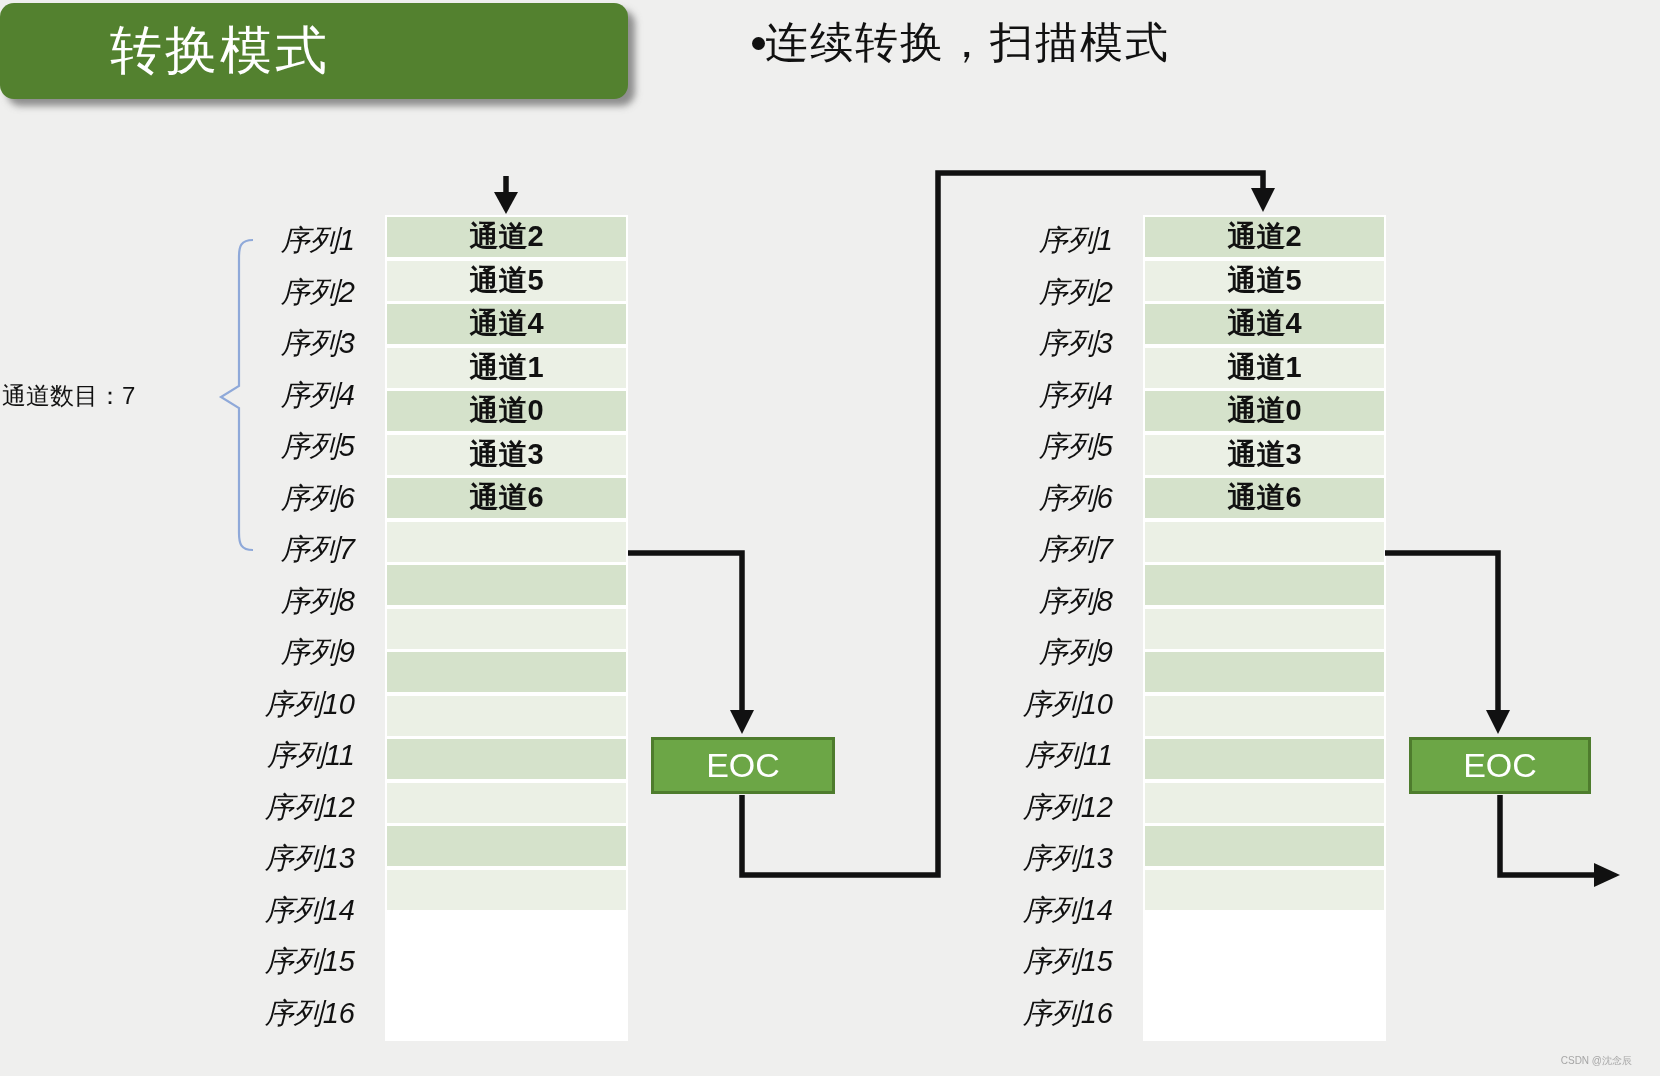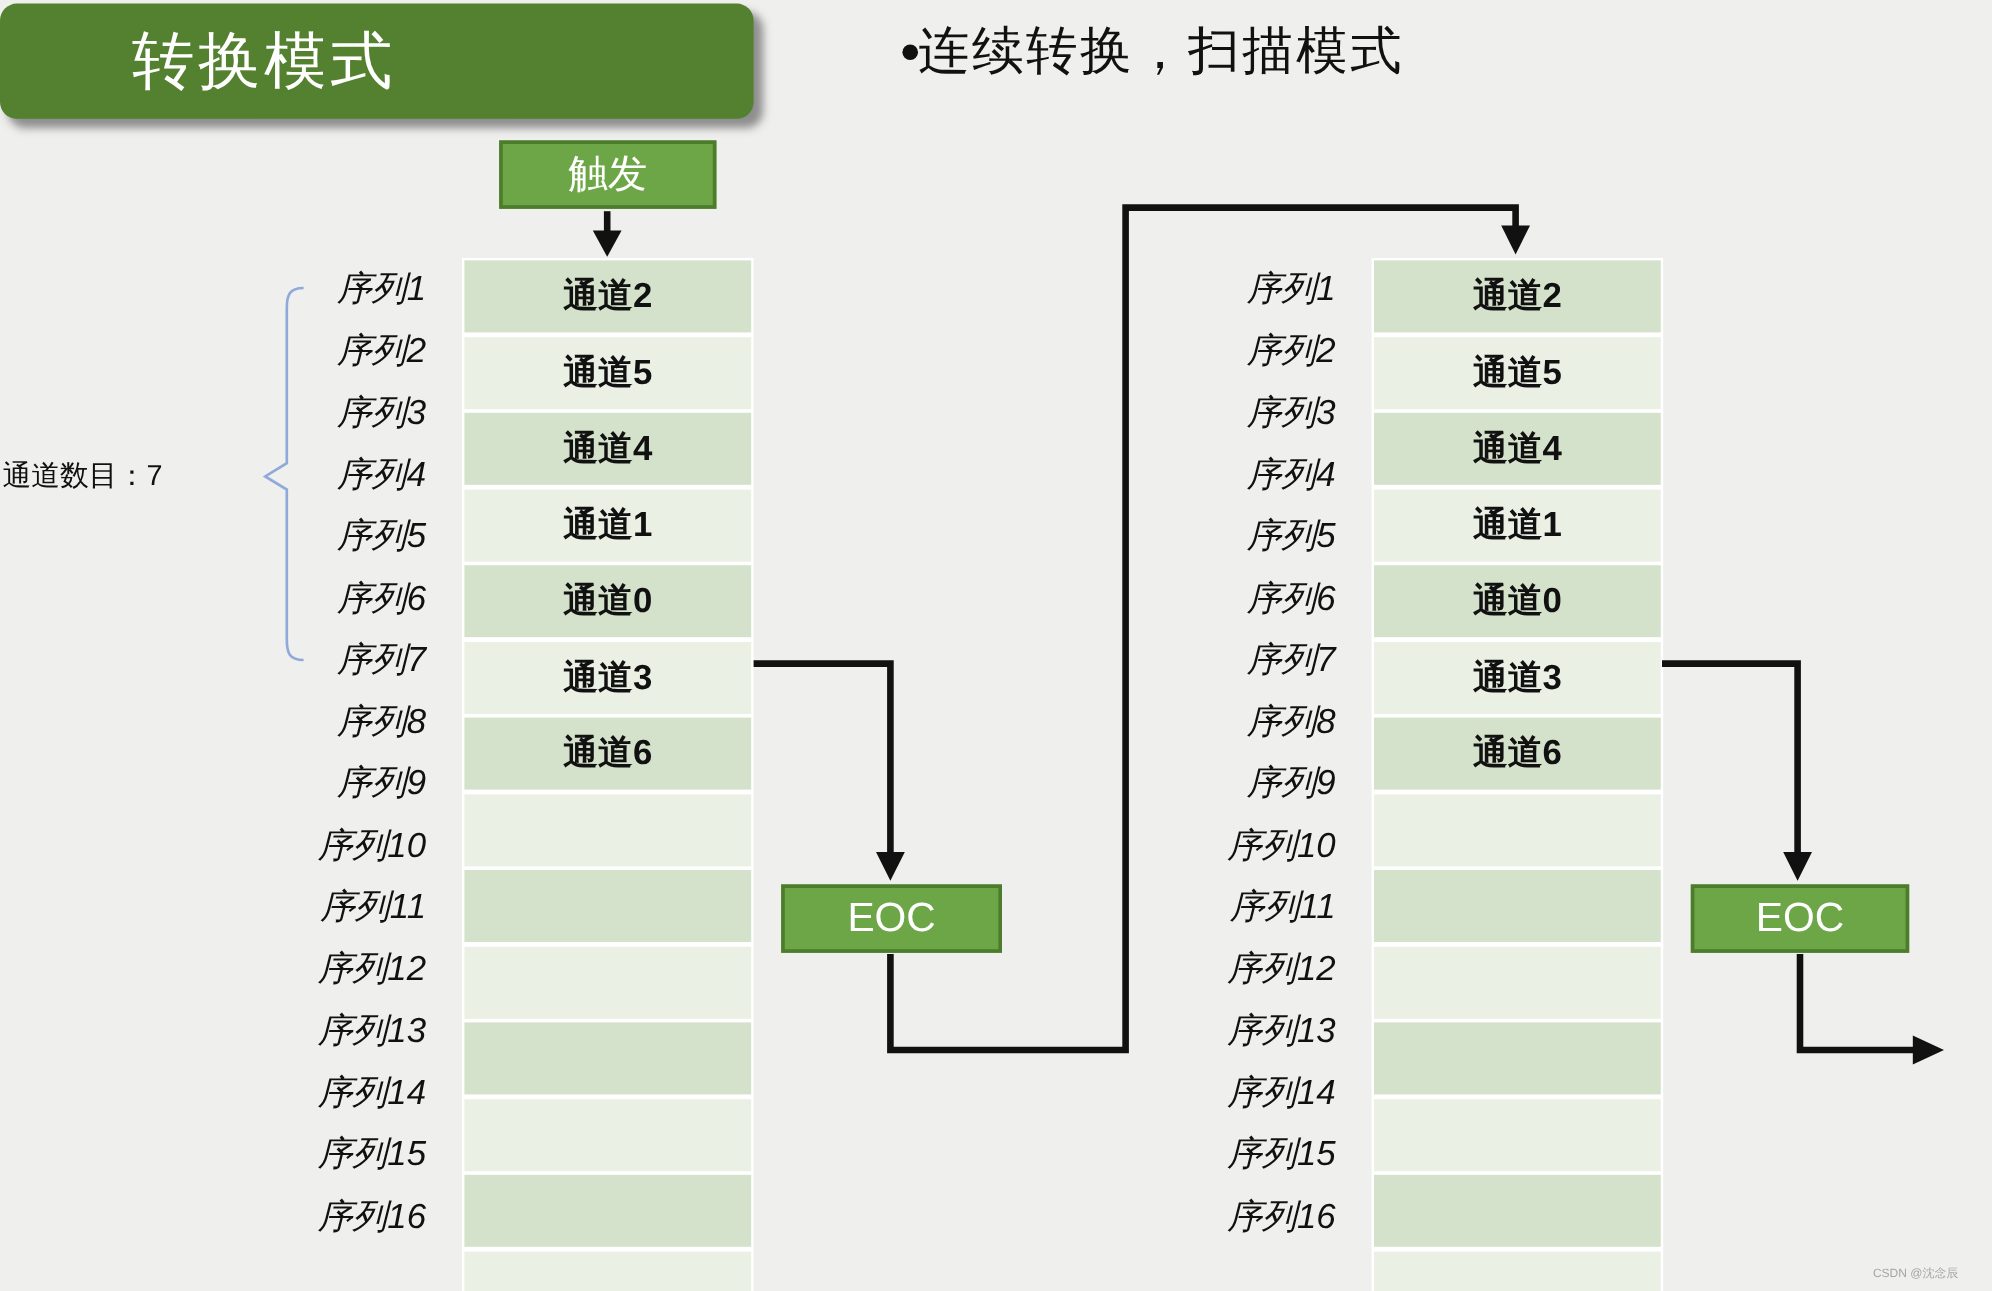--- a/index.html
+++ b/index.html
@@ -49,21 +49,21 @@
   .labels-col{width:150px; display:flex; flex-direction:column; padding-top:2px;}
   .seq-label{
     height:48px; margin-bottom:3.5px; display:flex; align-items:center;
     justify-content:flex-end; font-size:29px; color:var(--text-black);font-style:italic;
   }
   .cells-col{
     margin-left:30px; background:#ffffff; padding:2px;
     display:flex; flex-direction:column;
   }
   .chan-cell{
-    width:239px; height:60px; margin-bottom:3.5px;
+    width:239px; height:40px; margin-bottom:3.5px;
     display:flex; align-items:center; justify-content:center;
     font-size:29px; font-weight:bold; color:var(--text-black);
   }
   .chan-cell:last-child{margin-bottom:0;}
   .chan-cell.dark{background:var(--row-dark);}
   .chan-cell.light{background:var(--row-light);}
   
   .count-label{position:absolute; left:2px; top:380px; font-size:24px; z-index:3;}
   
   #connector-layer{position:absolute; left:0; top:0; z-index:3; pointer-events:none;}
@@ -85,23 +85,20 @@
 
   <div class="banner">
     <span class="banner-title">转换模式</span>
   </div>
 
   <div class="bullet-row">
     <span class="bullet-dot"></span>
     <span class="bullet-text">连续转换，扫描模式</span>
   </div>
 
-  <div class="flow-box" id="trigger-box">
-    <span>触发</span>
-  </div>
 
   <div class="count-label">通道数目：7</div>
 
   <div class="seq-table" id="left-table">
     <div class="labels-col">
         <div class="seq-label">序列1</div>
         <div class="seq-label">序列2</div>
         <div class="seq-label">序列3</div>
         <div class="seq-label">序列4</div>
         <div class="seq-label">序列5</div>

